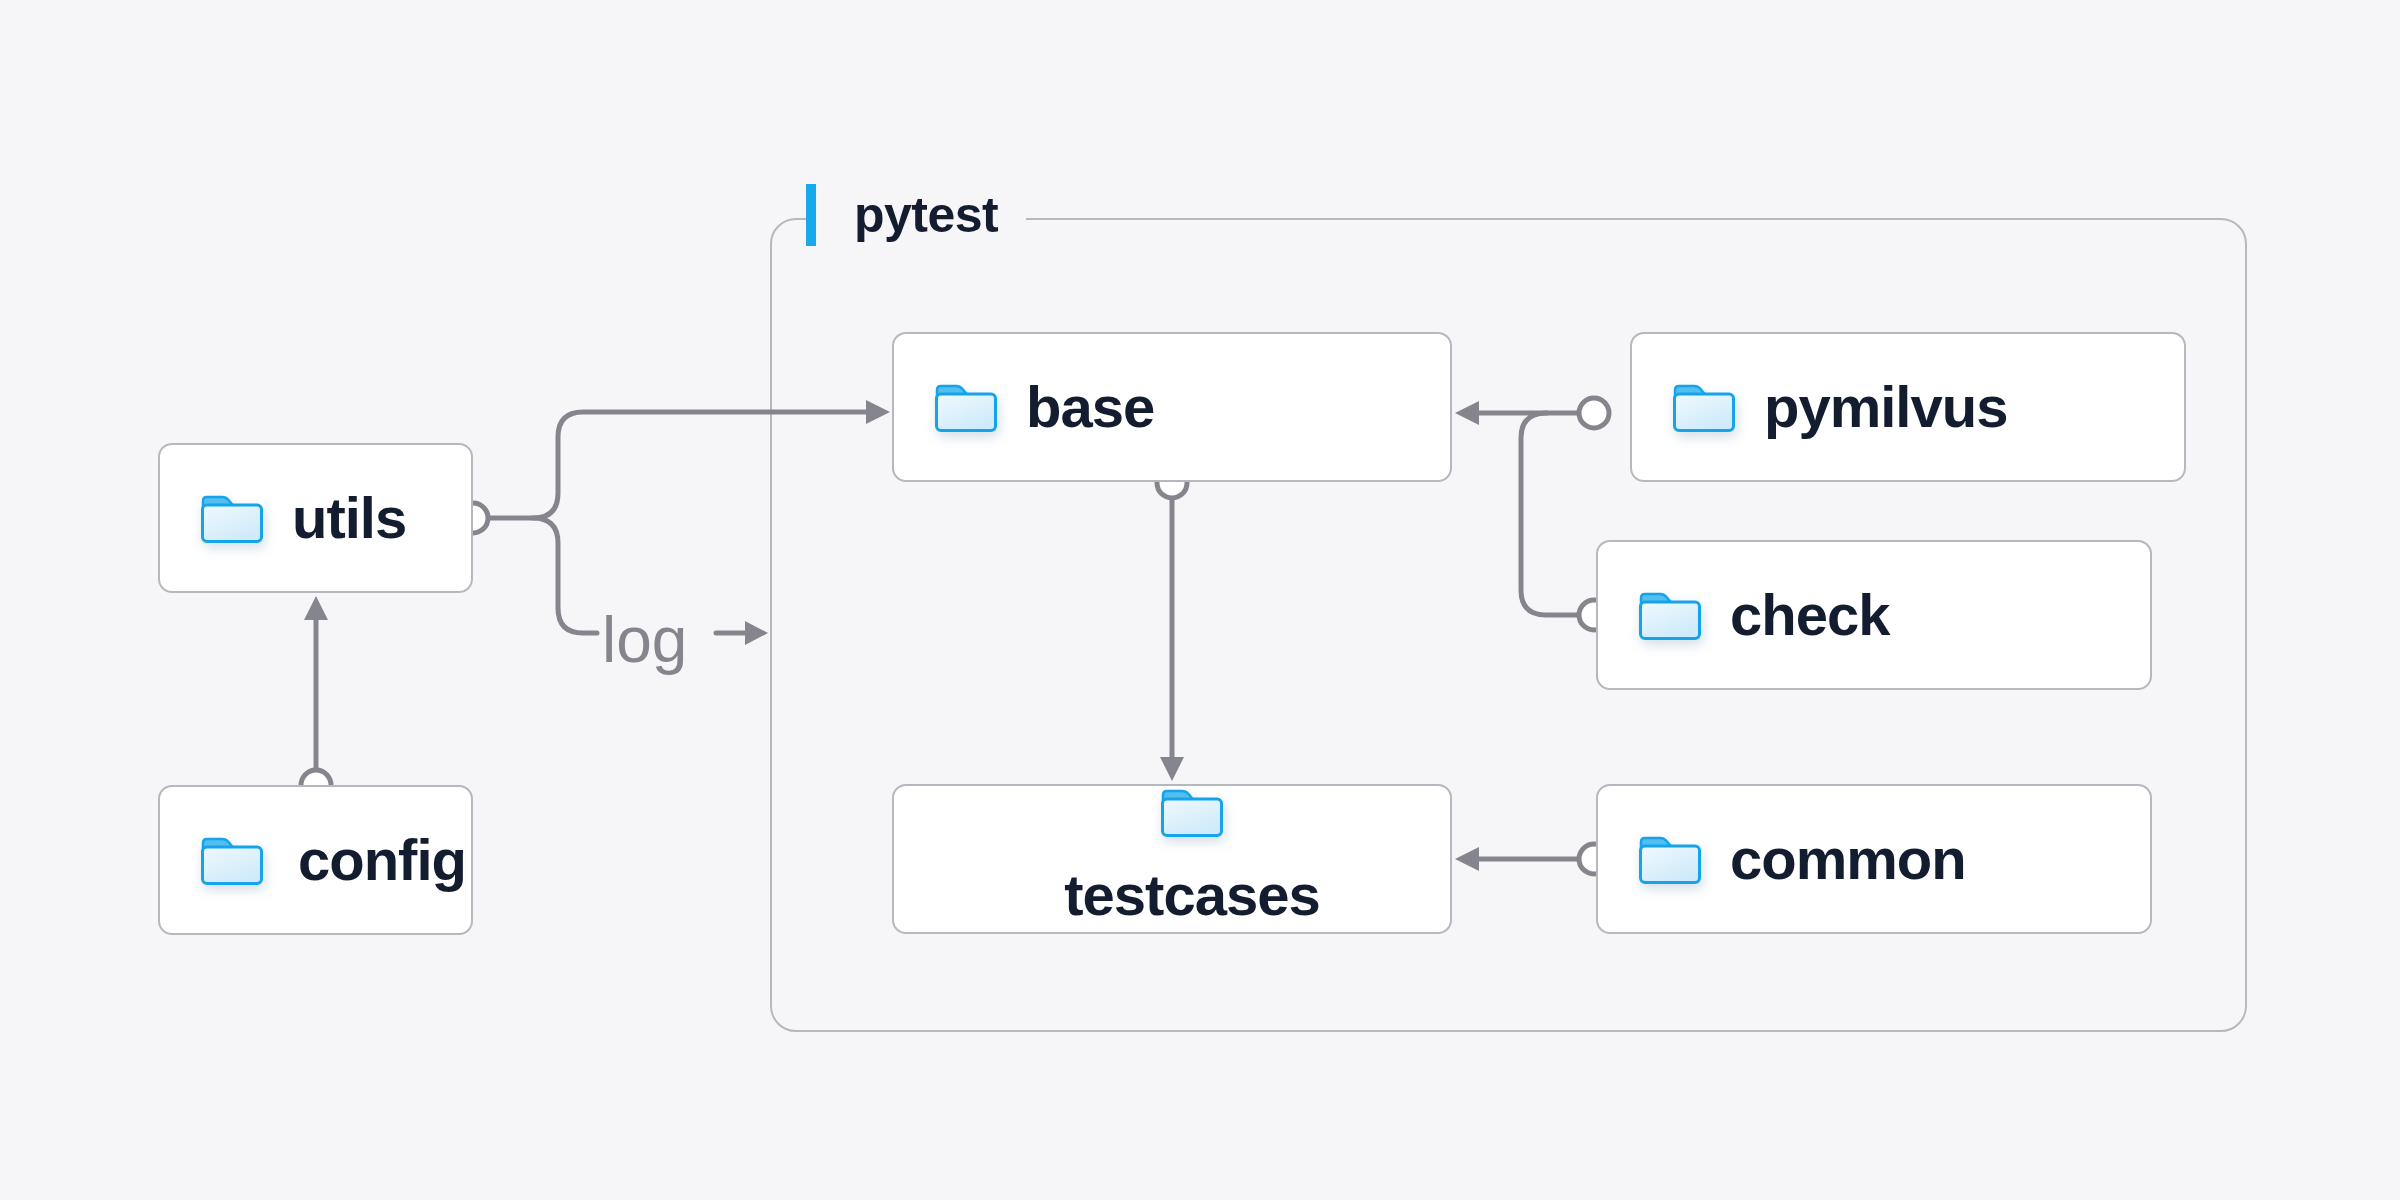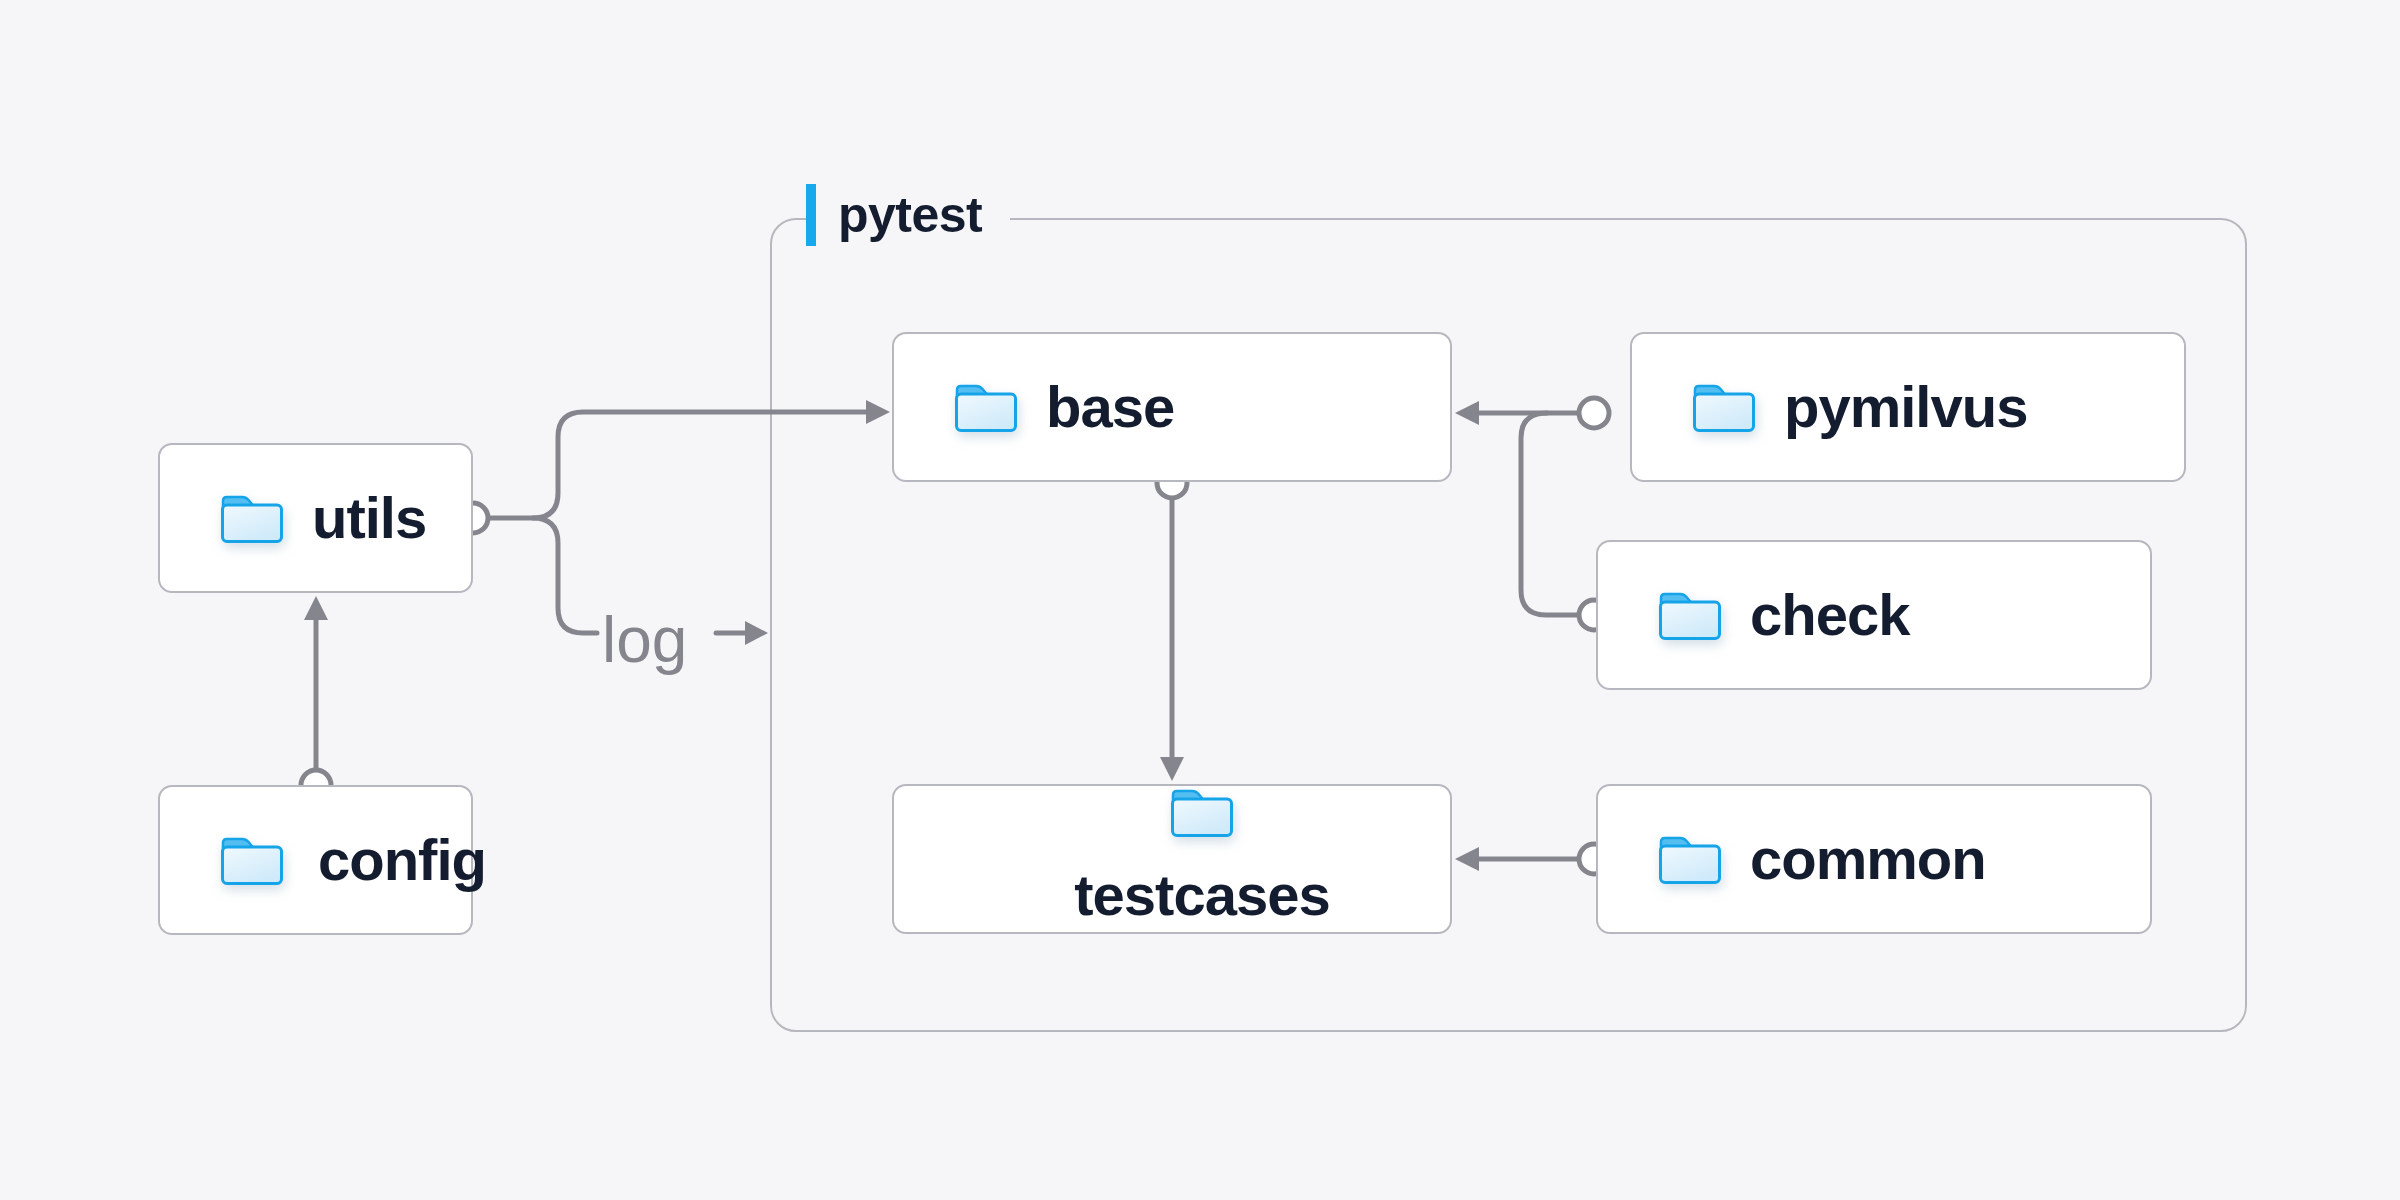--- a/index.html
+++ b/index.html
@@ -3,26 +3,26 @@
 <meta charset="utf-8">
 <style>
   html,body{margin:0;padding:0;}
   body{font-family:"Liberation Sans", sans-serif;}
   .canvas{position:relative;width:2400px;height:1200px;background:#f6f6f8;overflow:hidden;}
 
   
   .frame{position:absolute;left:770px;top:218px;width:1477px;height:814px;
          border:2px solid #b7b7c0;border-radius:26px;box-sizing:border-box;}
   .frame-title{position:absolute;left:806px;top:183px;height:64px;display:flex;
-               align-items:center;gap:22px;background:#f6f6f8;padding:0 28px 0 0;}
+               align-items:center;gap:38px;background:#f6f6f8;padding:0 28px 0 0;}
   .accent-bar{width:10px;height:62px;background:#18a9ec;}
   .frame-title span{font-size:50px;font-weight:600;color:#141c2f;letter-spacing:-0.5px;line-height:1;}
 
   
-  .node{position:absolute;display:flex;align-items:center;gap:28px;padding-left:60px;
+  .node{position:absolute;display:flex;align-items:center;gap:28px;padding-left:40px;
         background:#ffffff;border:2px solid #b7b7c0;border-radius:14px;box-sizing:border-box;}
   .node .nlabel{font-size:58px;font-weight:700;color:#141c2f;letter-spacing:-1px;line-height:1;}
   .folder{width:64px;height:52px;flex:0 0 auto;
           filter:drop-shadow(2px 5px 6px rgba(100,140,170,0.28));}
 
   .n-utils    {left:158px;top:443px;width:315px;height:150px;}
   .n-config   {left:158px;top:785px;width:315px;height:150px;gap:34px;}
   .n-base     {left:892px;top:332px;width:560px;height:150px;}
   .n-testcases{left:892px;top:784px;width:560px;height:150px;flex-direction:column;}
   .n-pymilvus {left:1596px;top:332px;width:556px;height:150px;margin-left:34px;}

